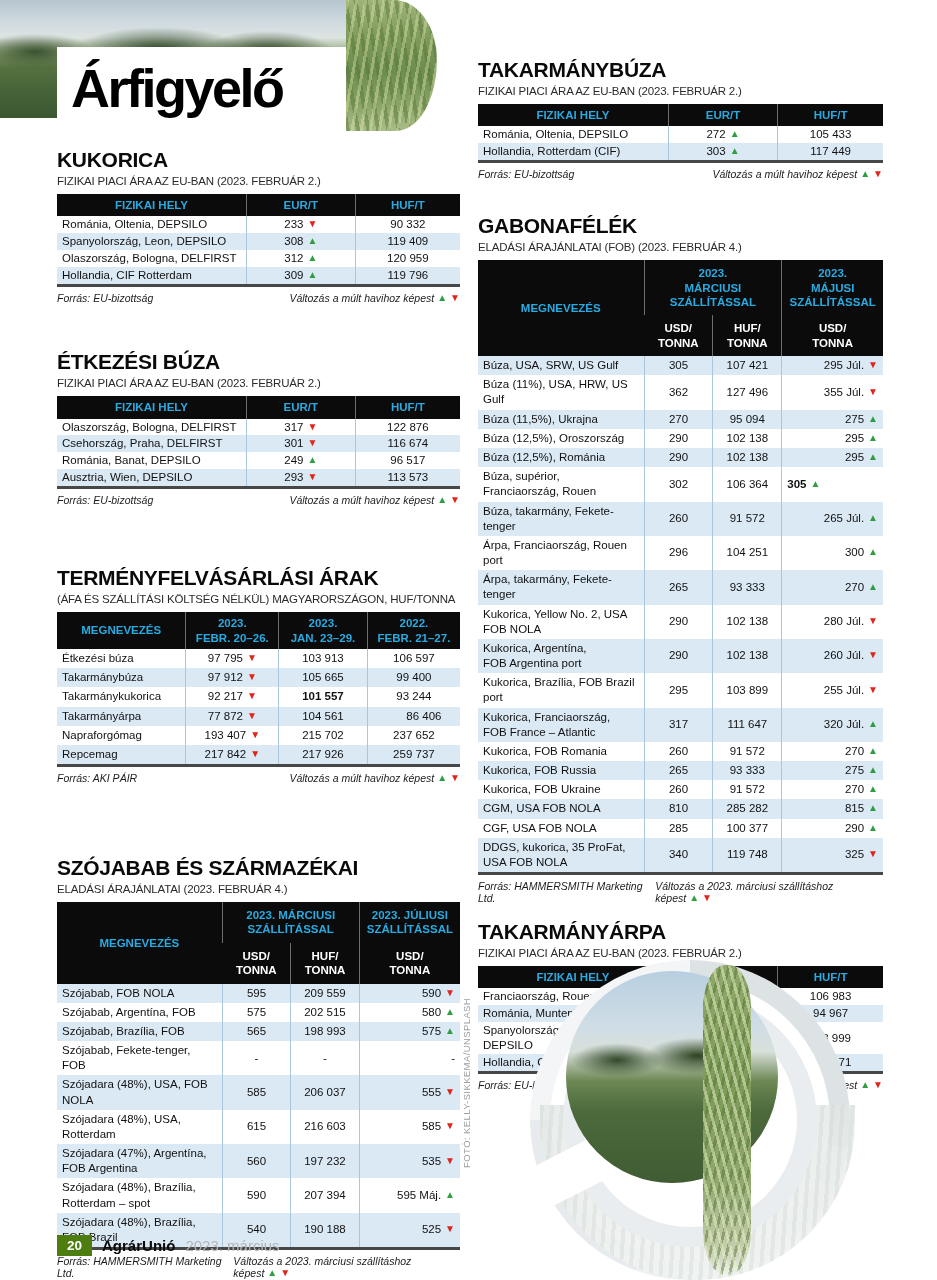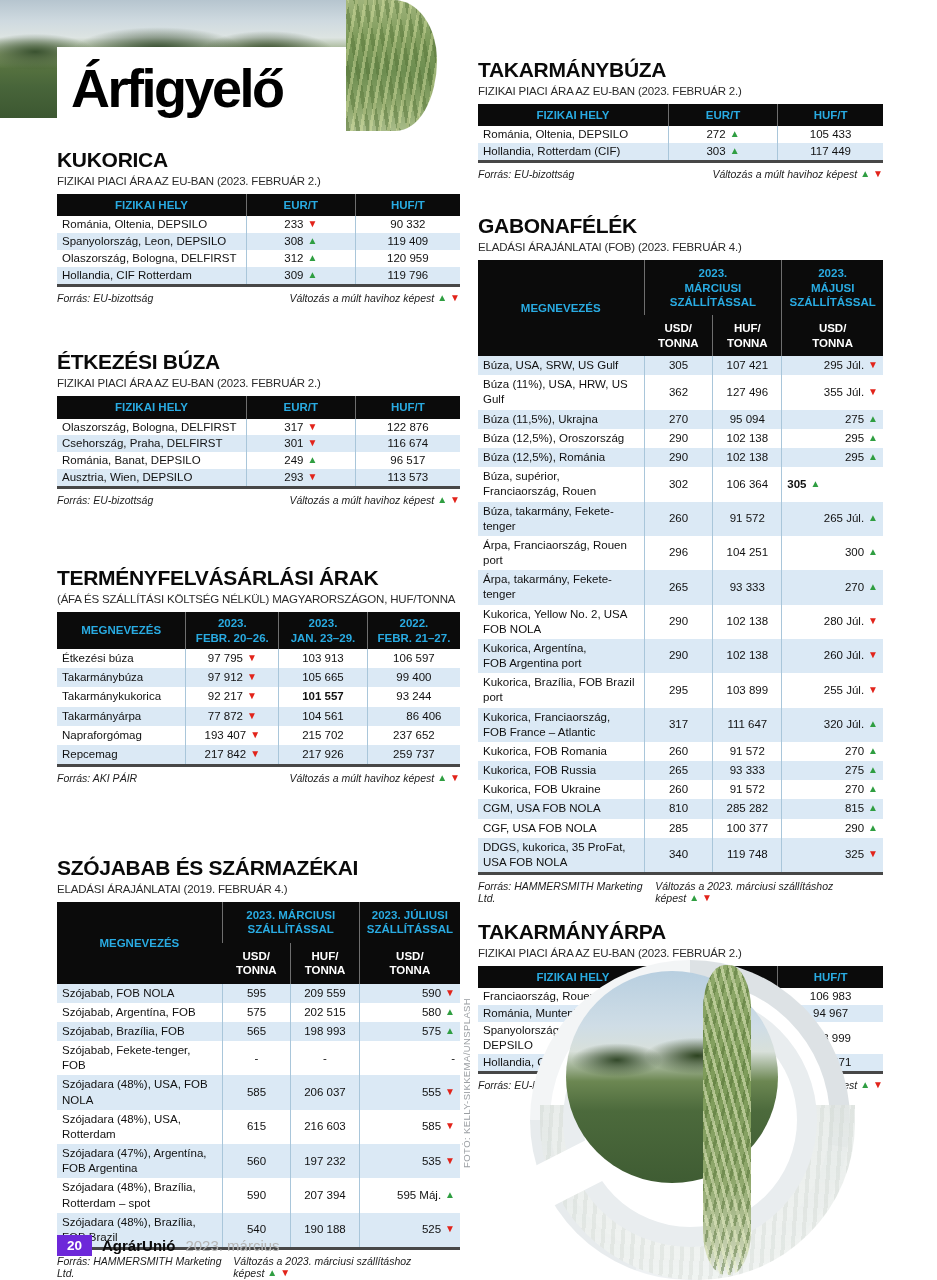--- a/index.html
+++ b/index.html
@@ -99,21 +99,21 @@
                linear-gradient(180deg,#8fa96a 0%,#7c9a58 40%,#90a86d 70%,#c6d0b0 92%,rgba(255,255,255,0) 100%); }
 
   .photo-credit {
     position:absolute; left:461px; top:988px; height:180px;
     writing-mode:vertical-rl; transform:rotate(180deg);
     font-size:9.5px; color:#9b9fa3; letter-spacing:.4px; white-space:nowrap;
   }
 
   
   .page-footer { position:absolute; left:57px; bottom:24px; display:flex; align-items:center; gap:10px; }
-  .page-num  { background:#6d28d9; color:#fff; font-weight:bold; font-size:13.5px; padding:3px 10px; }
+  .page-num  { background:#4d7c0f; color:#fff; font-weight:bold; font-size:13.5px; padding:3px 10px; }
   .mag-name  { font-weight:bold; font-size:15px; color:#0a0a0a; }
   .mag-issue { font-size:15px; color:#b5b5b5; }
 </style>
 </head>
 <body>
 
 <div class="page">
 
   <div class="hero">
     <div class="hero-field"></div>
@@ -276,21 +276,21 @@
           </tbody>
         </table>
       <div class="src">
         <span>Forrás: AKI PÁIR</span>
         <span><span>Változás a múlt havihoz képest</span><span class="tri up">▲</span><span class="tri down">▼</span></span>
       </div>
     </section>
 
     <section class="sec">
       <h2 class="sec-title">SZÓJABAB ÉS SZÁRMAZÉKAI</h2>
-      <p class="sec-sub">ELADÁSI ÁRAJÁNLATAI (2019. FEBRUÁR 4.)</p>
+      <p class="sec-sub">ELADÁSI ÁRAJÁNLATAI (2023. FEBRUÁR 4.)</p>
       <table class="tbl roomy stripe-odd">
           <colgroup>
             <col style="width: 41%;">
             <col style="width: 17%;">
             <col style="width: 17%;">
             <col style="width: 25%;">
           </colgroup>
           <thead>
             <tr>
               <th rowspan="2">MEGNEVEZÉS</th>

